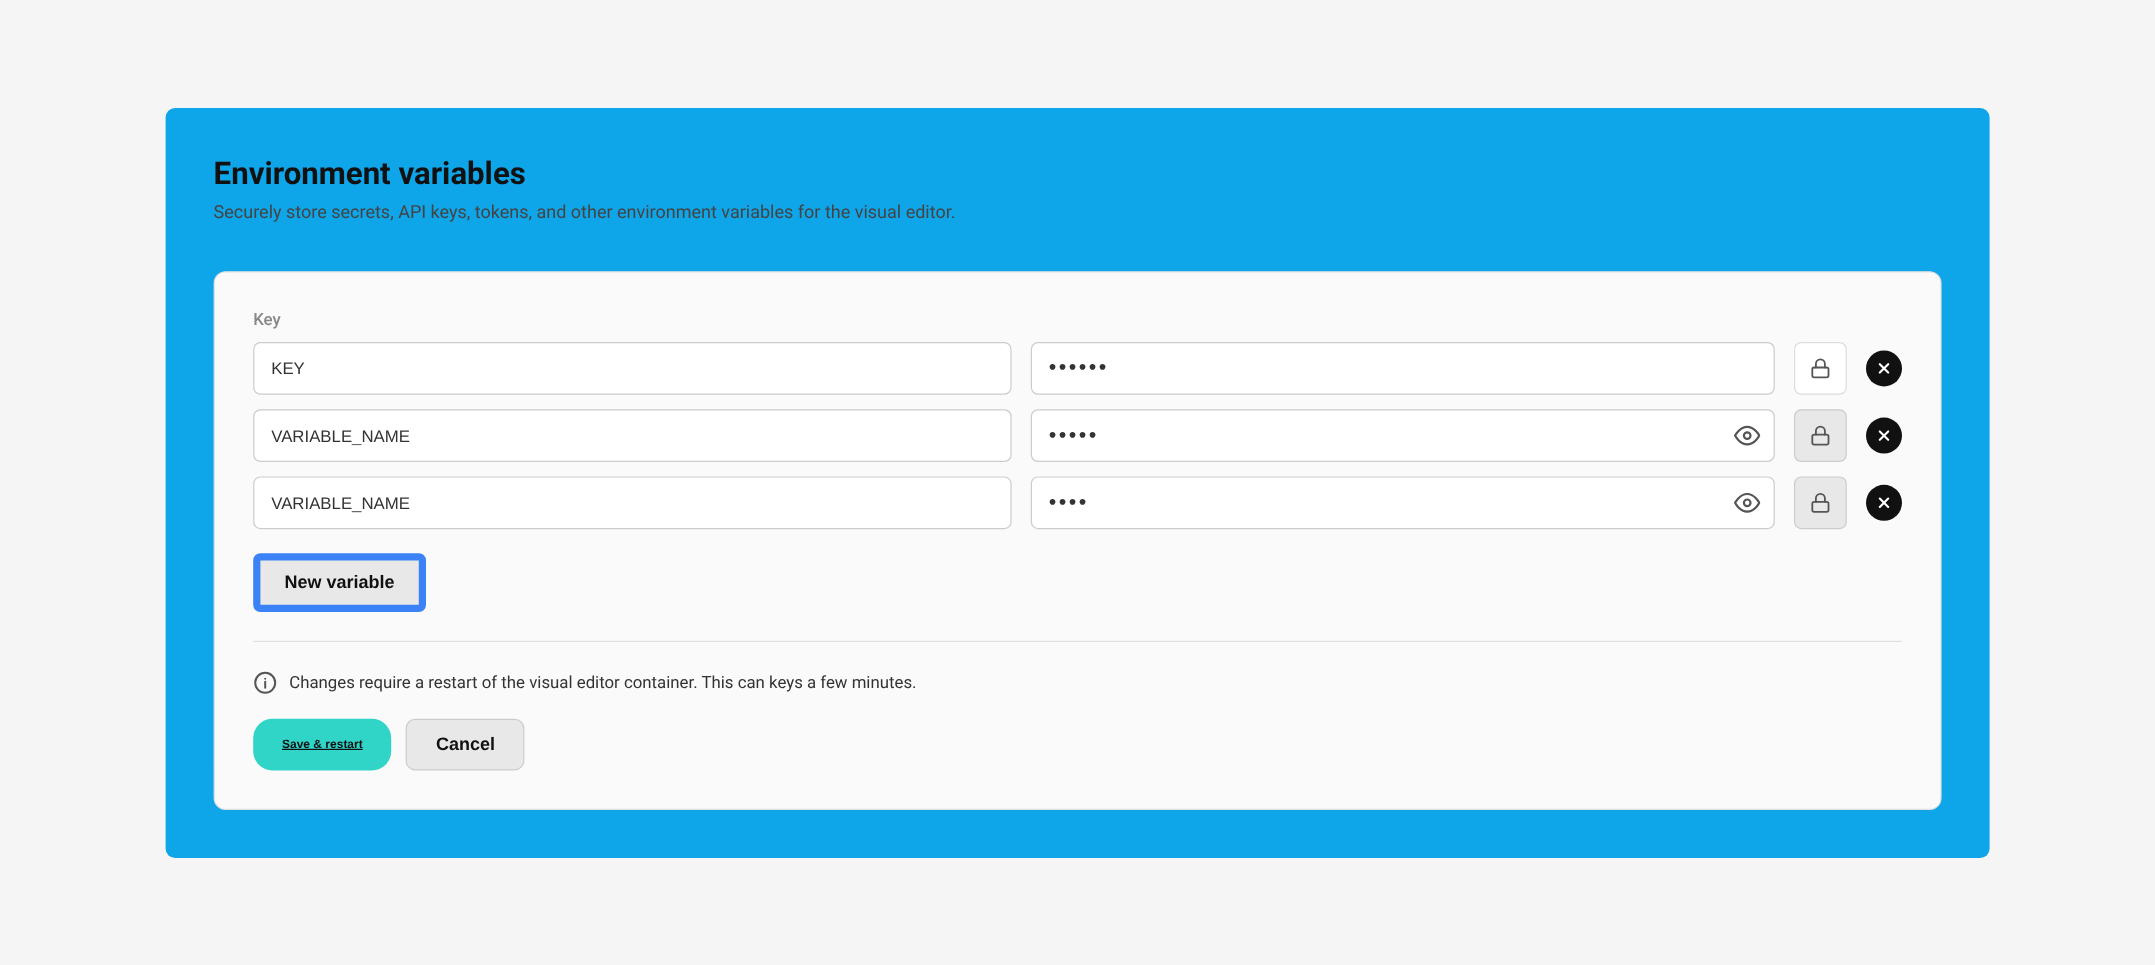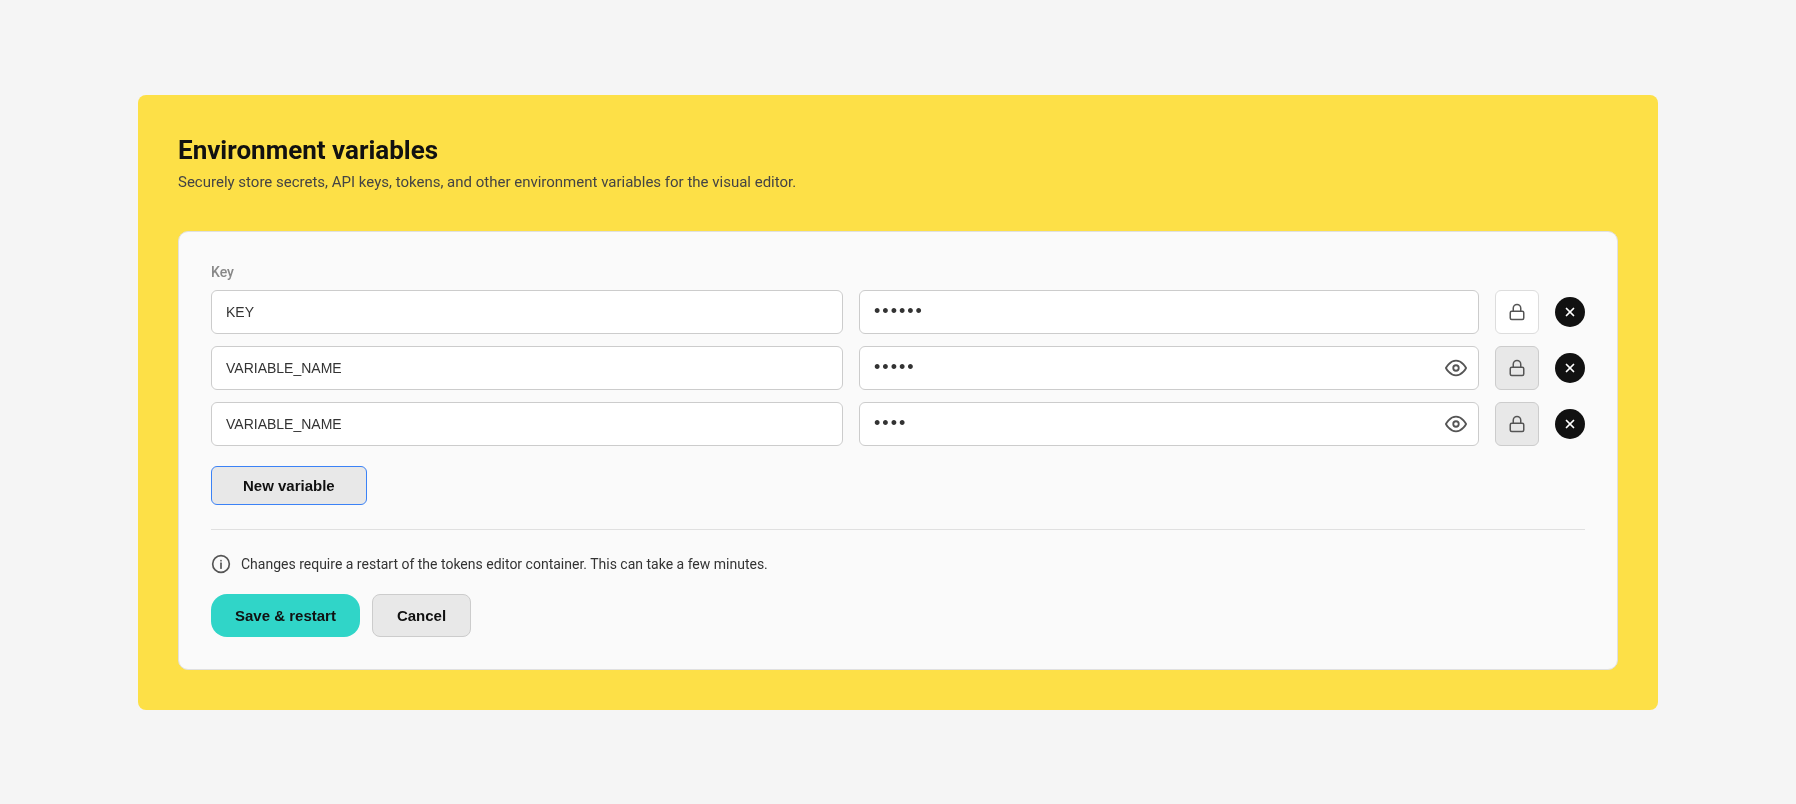--- a/index.html
+++ b/index.html
@@ -6,21 +6,21 @@
     body {
       font-family: -apple-system, BlinkMacSystemFont, 'Segoe UI', Roboto, sans-serif;
       background: #f5f5f5;
       display: flex;
       justify-content: center;
       align-items: center;
       min-height: 100vh;
       padding: 20px;
     }
     .page-container {
-      background: #fde047;
+      background: #0ea5e9;
       width: 1520px;
       max-width: 100%;
       padding: 40px 40px 40px 40px;
       border-radius: 8px;
     }
     .page-title {
       font-size: 26px;
       font-weight: 700;
       color: #111;
       margin-bottom: 8px;
@@ -133,23 +133,23 @@
       justify-content: center;
       flex-shrink: 0;
       color: #fff;
     }
     .close-btn svg {
       width: 14px;
       height: 14px;
     }
     .new-variable-btn {
       margin-top: 8px;
-      padding: 10px 31px;
+      padding: 10px 20px;
       background: #e8e8e8;
-      border: 1px solid #3b82f6;
+      border: 6px solid #3b82f6;
       border-radius: 6px;
       font-size: 15px;
       font-weight: 600;
       cursor: pointer;
       color: #111;
     }
     .divider {
       border: none;
       border-top: 1px solid #e0e0e0;
       margin: 24px 0;
@@ -172,24 +172,25 @@
     }
     .action-row {
       display: flex;
       gap: 12px;
     }
     .save-btn {
       padding: 12px 24px;
       background: #30d5c8;
       border: none;
       border-radius: 16px;
-      font-size: 15px;
+      font-size: 10px;
       font-weight: 600;
       cursor: pointer;
       color: #111;
+      text-decoration: underline;
     }
     .cancel-btn {
       padding: 12px 24px;
       background: #e8e8e8;
       border: 1px solid #ccc;
       border-radius: 8px;
       font-size: 15px;
       font-weight: 600;
       cursor: pointer;
       color: #111;
@@ -287,21 +288,21 @@
     <button class="new-variable-btn">New variable</button>
 
     <hr class="divider">
 
     <div class="info-row">
       <svg class="info-icon" viewBox="0 0 24 24" fill="none" stroke="currentColor" stroke-width="2" stroke-linecap="round" stroke-linejoin="round">
         <circle cx="12" cy="12" r="10"></circle>
         <line x1="12" y1="8" x2="12" y2="8"></line>
         <line x1="12" y1="11" x2="12" y2="17"></line>
       </svg>
-      <span class="info-text">Changes require a restart of the tokens editor container. This can take a few minutes.</span>
+      <span class="info-text">Changes require a restart of the visual editor container. This can keys a few minutes.</span>
     </div>
 
     <div class="action-row">
       <button class="save-btn">Save &amp; restart</button>
       <button class="cancel-btn">Cancel</button>
     </div>
   </div>
 </div>
 
 </body></html>

